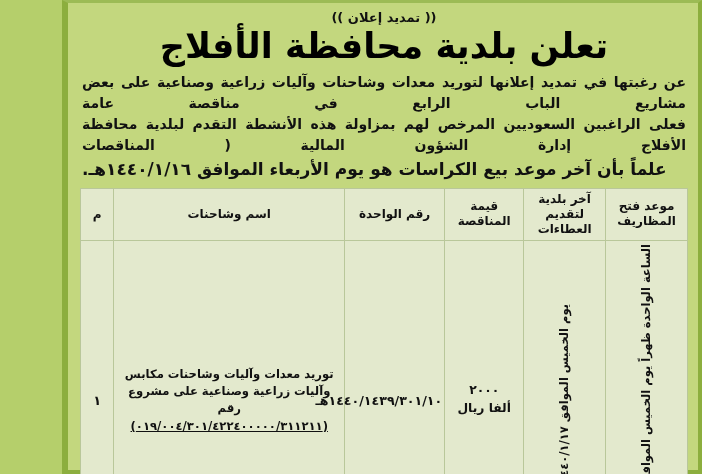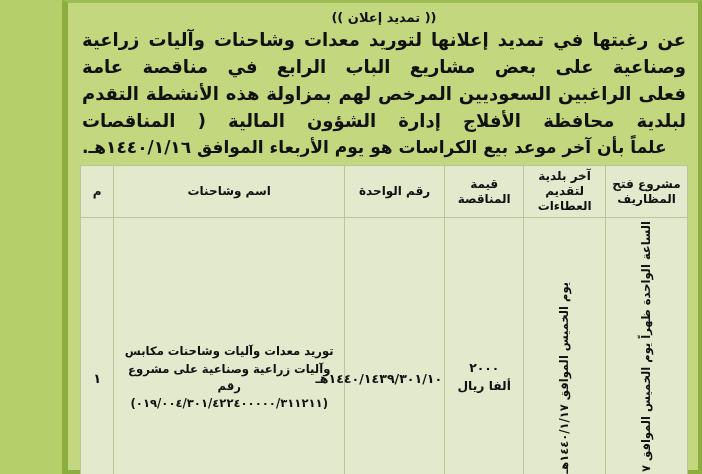--- a/index.html
+++ b/index.html
@@ -45,21 +45,21 @@
   .main-title {
     text-align: center;
     font-size: 35px;
     font-weight: bold;
     color: #000;
     margin: 1px 0 6px 0;
     line-height: 1.12;
     letter-spacing: -0.5px;
   }
   .intro {
-    font-size: 18px;
+    font-size: 14px;
     font-weight: bold;
     color: #111;
     line-height: 1.5;
     text-align: justify;
     text-align-last: justify;
     margin: 0 2px;
   }
   .intro .ln { display: block; }
   .intro .ln.last { text-align-last: left; direction: rtl; }
   .note-line {
@@ -103,21 +103,21 @@
   td.cell-m {
     font-size: 13px;
     font-weight: bold;
   }
   td.cell-name {
     font-size: 11.6px;
     font-weight: bold;
     line-height: 1.5;
     padding: 5px 6px;
   }
-  td.cell-name .code { display: block; direction: ltr; unicode-bidi: isolate; }
+  td.cell-name .code { display: block; direction: ltr; unicode-bidi: isolate; text-decoration: underline; }
   td.cell-num {
     font-size: 12.6px;
     font-weight: bold;
   }
   td.cell-val {
     font-size: 12.3px;
     font-weight: bold;
     line-height: 1.45;
   }
   td.cell-val .amt { display: block; letter-spacing: 1px; }
@@ -144,39 +144,40 @@
     color: #111;
   }
 </style>
 </head>
 <body>
 
 <div class="page">
   <div class="inner">
 
     <div class="eyebrow">(( تمديد إعلان ))</div>
+    <div class="main-title">تعلن بلدية محافظة الأفلاج</div>
 
     <div class="intro">
       <span class="ln">عن رغبتها في تمديد إعلانها لتوريد معدات وشاحنات وآليات زراعية وصناعية على بعض مشاريع الباب الرابع في مناقصة عامة</span>
       <span class="ln">فعلى الراغبين السعوديين المرخص لهم بمزاولة هذه الأنشطة التقدم لبلدية محافظة الأفلاج إدارة الشؤون المالية ( المناقصات</span>
     </div>
     <div class="note-line">علماً بأن آخر موعد بيع الكراسات هو يوم الأربعاء الموافق ١٤٤٠/١/١٦هـ.</div>
 
     <table class="tender">
       <colgroup>
         <col class="c-open">
           <col class="c-last">
           <col class="c-val">
           <col class="c-num">
           <col class="c-name">
           <col class="c-m">
       </colgroup>
       <thead>
         <tr>
-          <th>مشروع فتح المظاريف</th>
+          <th>موعد فتح المظاريف</th>
           <th>آخر بلدية لتقديم العطاءات</th>
           <th>قيمة المناقصة</th>
           <th>رقم الواحدة</th>
           <th>اسم وشاحنات</th>
           <th>م</th>
         </tr>
       </thead>
       <tbody>
         <tr>
           <td class="cell-rot">

